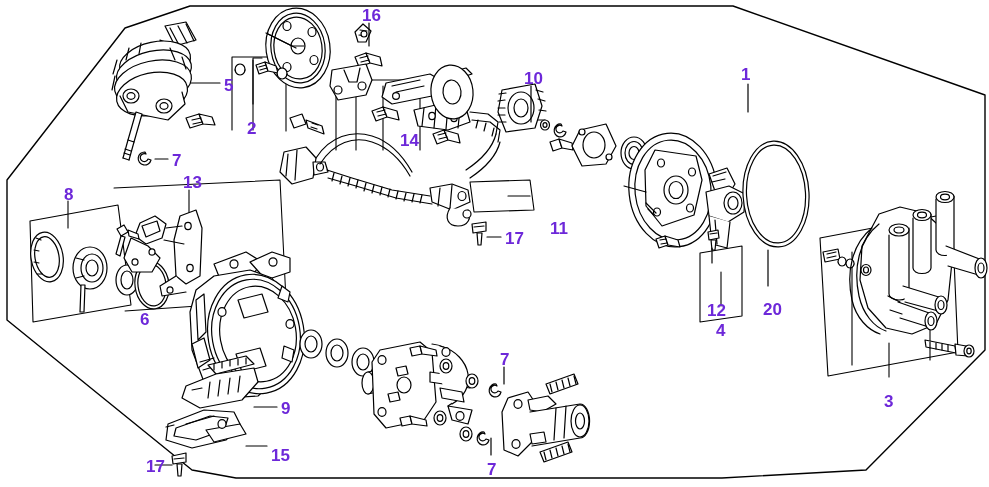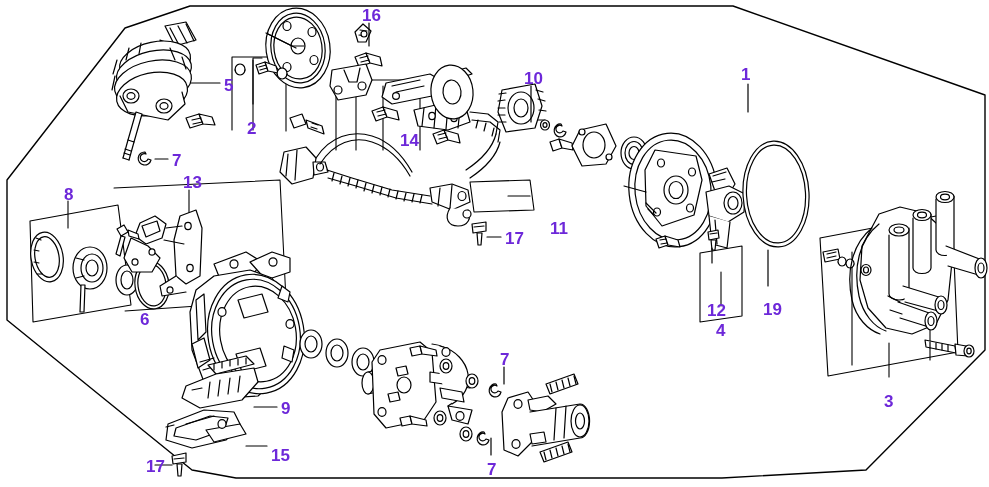--- a/index.html
+++ b/index.html
@@ -509,15 +509,15 @@
 <div class="callout" style="left:281px;top:400px;">9</div>
 <div class="callout" style="left:524px;top:70px;">10</div>
 <div class="callout" style="left:550px;top:189px;margin-top:31px;">11</div>
 <div class="callout" style="left:707px;top:278px;margin-top:24px;">12</div>
 <div class="callout" style="left:183px;top:174px;">13</div>
 <div class="callout" style="left:400px;top:132px;">14</div>
 <div class="callout" style="left:271px;top:440px;margin-top:7px;">15</div>
 <div class="callout" style="left:362px;top:7px;">16</div>
 <div class="callout" style="left:505px;top:230px;">17</div>
 <div class="callout" style="left:146px;top:458px;">17</div>
-<div class="callout" style="left:763px;top:301px;">19</div>
+<div class="callout" style="left:763px;top:301px;">20</div>
 
 </div>
 
 </body></html>

